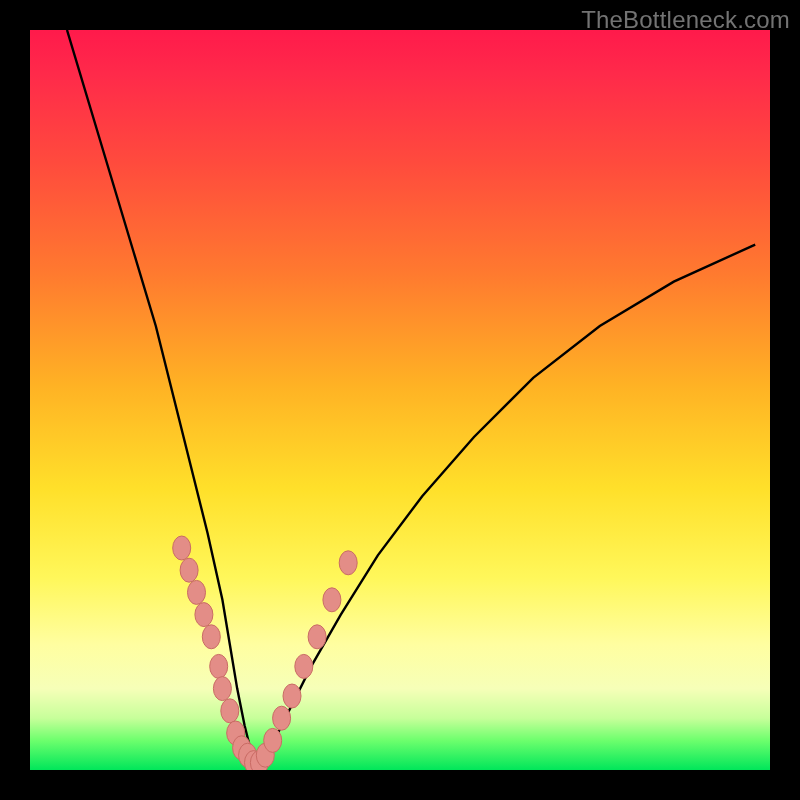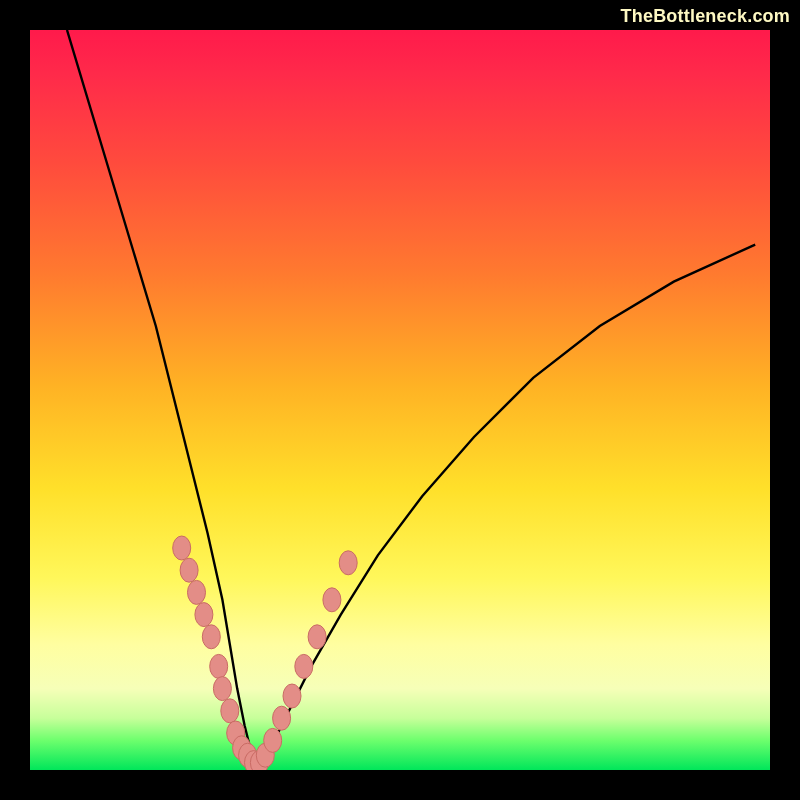--- a/index.html
+++ b/index.html
@@ -37,23 +37,23 @@
       #f6ffb8 89%,
       #c7ff9a 93%,
       #6dff6d 96%,
       #00e65a 100%
     );
   }
   .watermark {
     position: absolute;
     top: 6px;
     right: 10px;
-    color: #fef9c3;
-    font-size: 18px;
-    font-weight: 700;
+    color: #737373;
+    font-size: 24px;
+    font-weight: 400;
     letter-spacing: 0.2px;
     user-select: none;
   }
   
   .overlay {
     position: absolute;
     left: 30px;
     top: 30px;
     width: 740px;
     height: 740px;

